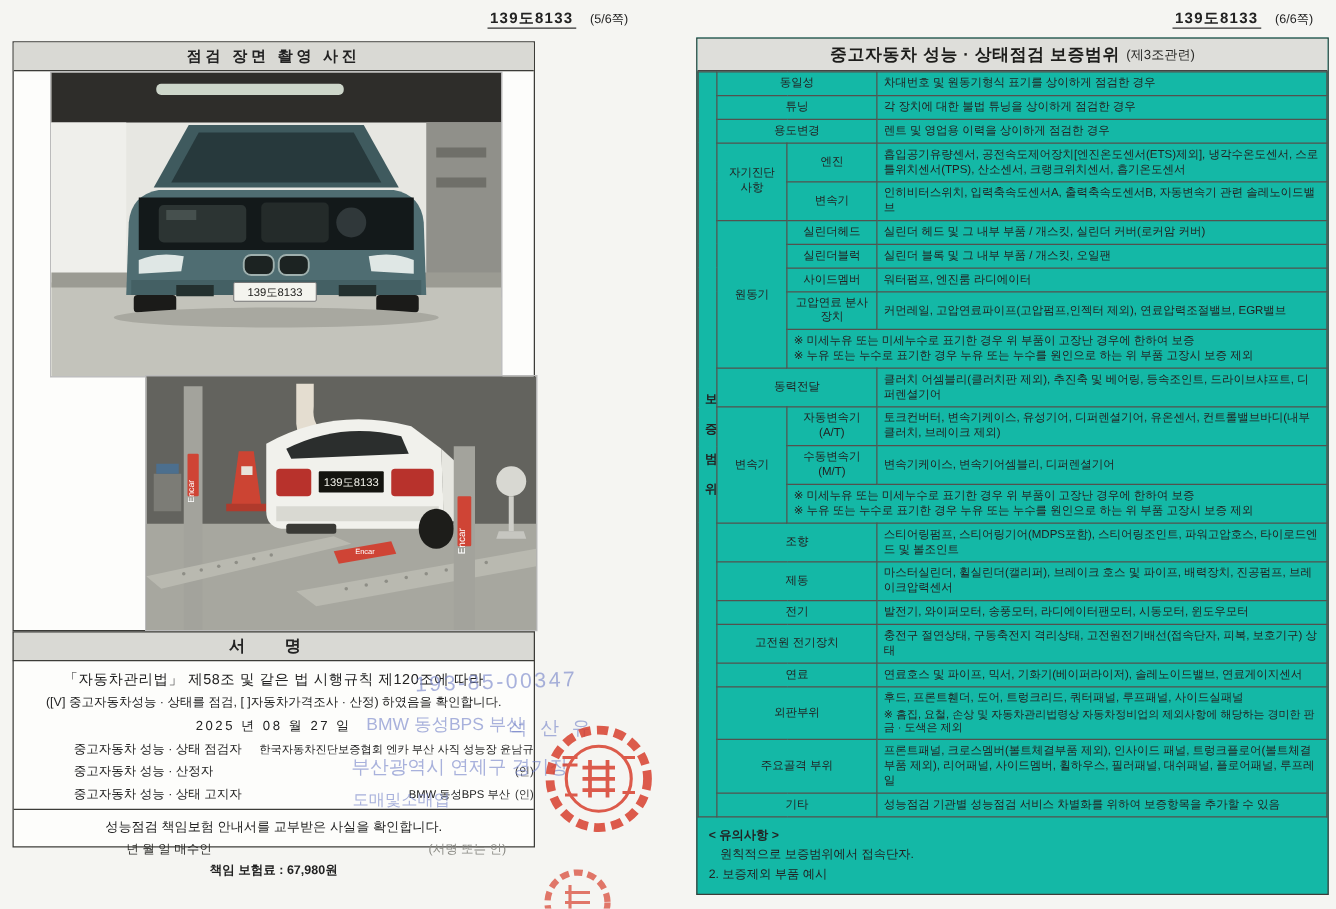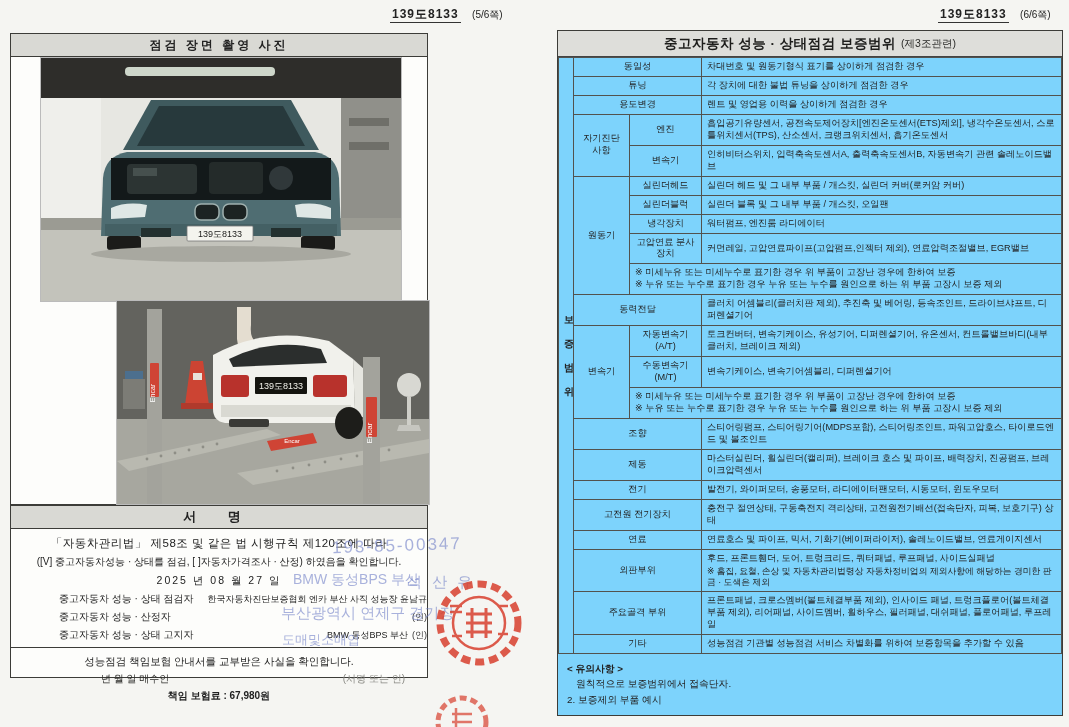--- a/index.html
+++ b/index.html
@@ -51,21 +51,21 @@
   .sign-hint{color:#8a8a84;}
   .insurance{text-align:center;font-size:10px;margin-top:3px;font-weight:bold;color:#222;}
 
   
   .ghost{position:absolute;color:rgba(116,130,200,0.62);white-space:nowrap;pointer-events:none;}
   .seal{position:absolute;pointer-events:none;}
 
   
   .right-box{
     position:absolute;left:557px;top:30px;width:506px;height:686px;
-    background:#7dd3fc;border:1.5px solid #3c3c38;box-sizing:border-box;
+    background:#14b8a6;border:1.5px solid #3c3c38;box-sizing:border-box;
   }
   .tbl-title{
     height:25px;background:#dededa;border-bottom:1.2px solid #444;
     display:flex;align-items:center;justify-content:center;gap:5px;
   }
   .tbl-title .main{font-size:13.5px;font-weight:bold;color:#1d1d1b;letter-spacing:.5px;}
   .tbl-title .sub{font-size:10.5px;color:#2a2a28;}
   table.wtab{width:100%;border-collapse:collapse;table-layout:fixed;}
   table.wtab td{
     border:1px solid #52524e;font-size:9.2px;line-height:1.3;
@@ -305,21 +305,21 @@
       <tr>
         <td class="lbl" rowspan="5">원동기</td>
         <td class="sub">실린더헤드</td>
         <td class="ct">실린더 헤드 및 그 내부 부품 / 개스킷, 실린더 커버(로커암 커버)</td>
       </tr>
       <tr>
         <td class="sub">실린더블럭</td>
         <td class="ct">실린더 블록 및 그 내부 부품 / 개스킷, 오일팬</td>
       </tr>
       <tr>
-        <td class="sub">냉각장치</td>
+        <td class="sub">사이드멤버</td>
         <td class="ct">워터펌프, 엔진룸 라디에이터</td>
       </tr>
       <tr>
         <td class="sub">고압연료 분사장치</td>
         <td class="ct">커먼레일, 고압연료파이프(고압펌프,인젝터 제외), 연료압력조절밸브, EGR밸브</td>
       </tr>
       <tr>
         <td class="note" colspan="2">
           <span>※ 미세누유 또는 미세누수로 표기한 경우 위 부품이 고장난 경우에 한하여 보증</span>
           <span>※ 누유 또는 누수로 표기한 경우 누유 또는 누수를 원인으로 하는 위 부품 고장시 보증 제외</span>

